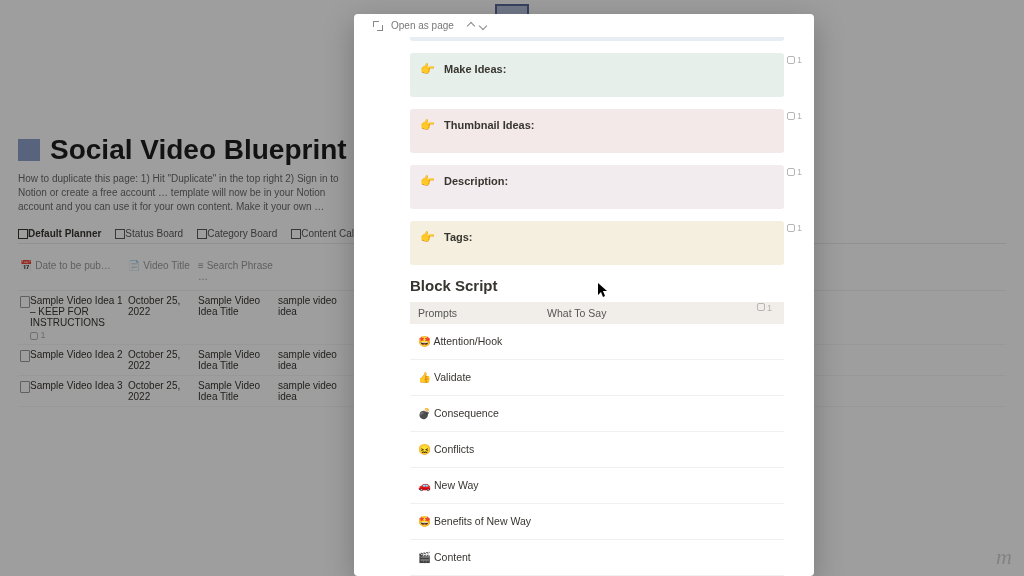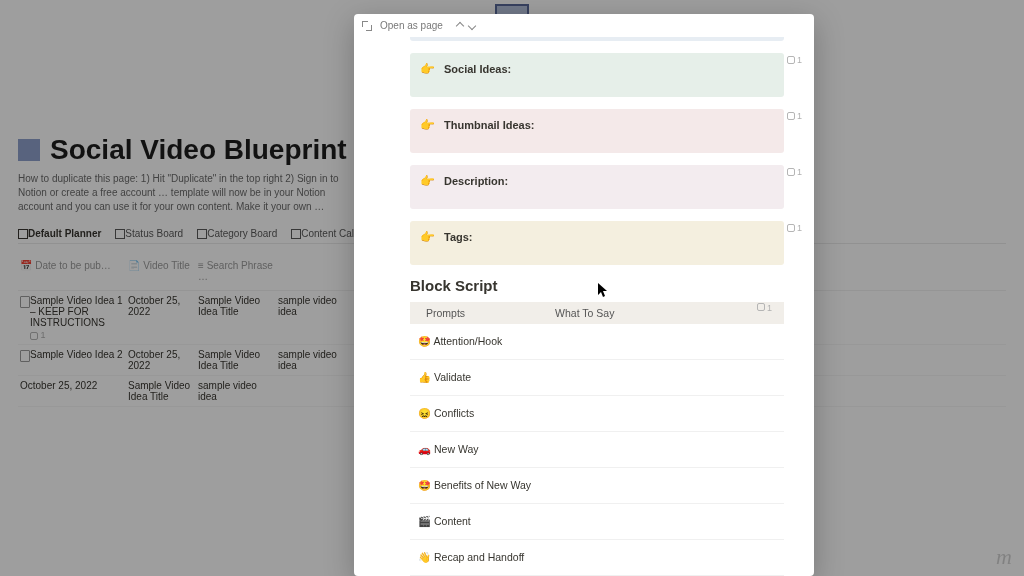--- a/index.html
+++ b/index.html
@@ -22,21 +22,21 @@
   .db-head > div, .db-row > div { padding: 4px 2px; }
   .db-row { border-bottom: 1px solid rgba(0,0,0,0.04); }
   .db-row .name { display: flex; align-items: flex-start; }
   .doc-ico { width: 10px; height: 12px; border: 1px solid #9b9b9b; border-radius: 1px; flex: 0 0 auto; margin-top: 1px; }
   .count-row { font-size: 9px; color: #9b9b9b; text-align: center; margin-top: 6px; letter-spacing: .5px; }
   .count-row .n { color: #555; font-weight: 500; }
   .comment-ico { width: 8px; height: 8px; border: 1px solid #b5b5b5; border-radius: 2px; display: inline-block; vertical-align: middle; }
 
   
   .modal { position: absolute; left: 354px; top: 14px; width: 460px; height: 562px; background: #fff; border-radius: 4px; box-shadow: 0 8px 30px rgba(0,0,0,0.25); z-index: 10; overflow: hidden; display: flex; flex-direction: column; }
-  .modal-topbar { display: flex; align-items: center; gap: 8px; padding: 6px 8px; font-size: 10px; color: #787878; }
+  .modal-topbar { display: flex; align-items: center; gap: 8px; padding: 6px 19px; font-size: 10px; color: #787878; }
   .expand-ico { width: 10px; height: 10px; position: relative; }
   .expand-ico::before, .expand-ico::after { content:""; position:absolute; width:5px; height:5px; border:1px solid #888; }
   .expand-ico::before { top:0; left:0; border-right:none; border-bottom:none; }
   .expand-ico::after { bottom:0; right:0; border-left:none; border-top:none; }
   .nav-arrows { display:flex; gap:2px; margin-left:4px; }
   .chev { width:10px; height:10px; position:relative; }
   .chev::before { content:""; position:absolute; left:2px; top:2px; width:5px; height:5px; border-left:1px solid #888; border-top:1px solid #888; }
   .chev.up::before { transform: rotate(45deg); }
   .chev.down::before { transform: rotate(225deg); }
   .modal-body { flex: 1; overflow-y: auto; padding: 0 30px 20px 56px; }
@@ -47,21 +47,21 @@
   .callout .emo { position: absolute; left: 10px; top: 9px; font-size: 12px; }
   .co-blue   { background: #e7edf3; }
   .co-green  { background: #e6efe9; }
   .co-red    { background: #f4e9e9; }
   .co-pink   { background: #f3ecef; }
   .co-yellow { background: #f4efdf; }
   .co-count { position: absolute; right: -18px; top: 2px; font-size: 9px; color: #b0b0b0; font-weight: 400; display: flex; align-items: center; gap: 2px; }
 
   .section-h { font-size: 15px; font-weight: 700; margin: 10px 0 8px; }
   .script-table { width: 100%; border-collapse: collapse; font-size: 10.5px; }
-  .script-table th { background: #f1eee9; font-weight: 500; text-align: left; padding: 5px 16px; color: #555; }
+  .script-table th { background: #f1eee9; font-weight: 500; text-align: left; padding: 5px 8px; color: #555; }
   .script-table td { padding: 11px 8px; border-bottom: 1px solid #f0f0f0; }
   .script-table td.p { white-space: nowrap; }
   .script-count { position: absolute; right: 12px; font-size: 9px; color: #b0b0b0; display: flex; gap: 2px; }
 
   .cursor-ptr { position: absolute; z-index: 20; width: 12px; height: 16px; }
   .cursor-ptr svg { width: 100%; height: 100%; }
 
   .watermark { position: absolute; right: 12px; bottom: 6px; z-index: 30; font-family: cursive; font-size: 22px; color: rgba(0,0,0,0.18); font-style: italic; }
 </style>
 </head>
@@ -121,20 +121,26 @@
           <span class="doc-ico"></span>
           <div>
             <div>Sample Video Idea 2</div>
           </div>
         </div>
         <div>October 25, 2022</div>
         <div>Sample Video Idea Title</div>
         <div>sample video idea</div>
       </div>
       <div class="db-row">
+        <div class="name">
+          <span class="doc-ico"></span>
+          <div>
+            <div>Sample Video Idea 3</div>
+          </div>
+        </div>
         <div>October 25, 2022</div>
         <div>Sample Video Idea Title</div>
         <div>sample video idea</div>
       </div>
     </div>
 
   <div class="count-row">
     <span>COUNT</span> <span class="n">3</span>
   </div>
 </div>
@@ -149,21 +155,21 @@
       <span class="chev up"></span>
       <span class="chev down"></span>
     </span>
   </div>
 
   <div class="modal-body">
 
     <div class="callout co-blue" style="padding-top:2px; padding-bottom:6px; margin-top:-4px;"></div>
 
     <div id="callouts">
-        <div class="callout co-green"><span class="emo">👉</span><span>Social Ideas:</span><span class="co-count"><span class="comment-ico"></span>1</span></div>
+        <div class="callout co-green"><span class="emo">👉</span><span>Make Ideas:</span><span class="co-count"><span class="comment-ico"></span>1</span></div>
         <div class="callout co-red"><span class="emo">👉</span><span>Thumbnail Ideas:</span><span class="co-count"><span class="comment-ico"></span>1</span></div>
         <div class="callout co-pink"><span class="emo">👉</span><span>Description:</span><span class="co-count"><span class="comment-ico"></span>1</span></div>
         <div class="callout co-yellow"><span class="emo">👉</span><span>Tags:</span><span class="co-count"><span class="comment-ico"></span>1</span></div>
       </div>
 
     <div style="position:relative">
       <h2 class="section-h">Block Script</h2>
       <span class="script-count" style="top:26px;">
           <span class="comment-ico"></span>
           <span>1</span>
@@ -178,20 +184,24 @@
         <tbody id="script-rows">
             <tr>
               <td class="p">🤩 Attention/Hook</td>
               <td></td>
             </tr>
             <tr>
               <td class="p">👍 Validate</td>
               <td></td>
             </tr>
             <tr>
+              <td class="p">💣 Consequence</td>
+              <td></td>
+            </tr>
+            <tr>
               <td class="p">😖 Conflicts</td>
               <td></td>
             </tr>
             <tr>
               <td class="p">🚗 New Way</td>
               <td></td>
             </tr>
             <tr>
               <td class="p">🤩 Benefits of New Way</td>
               <td></td>

